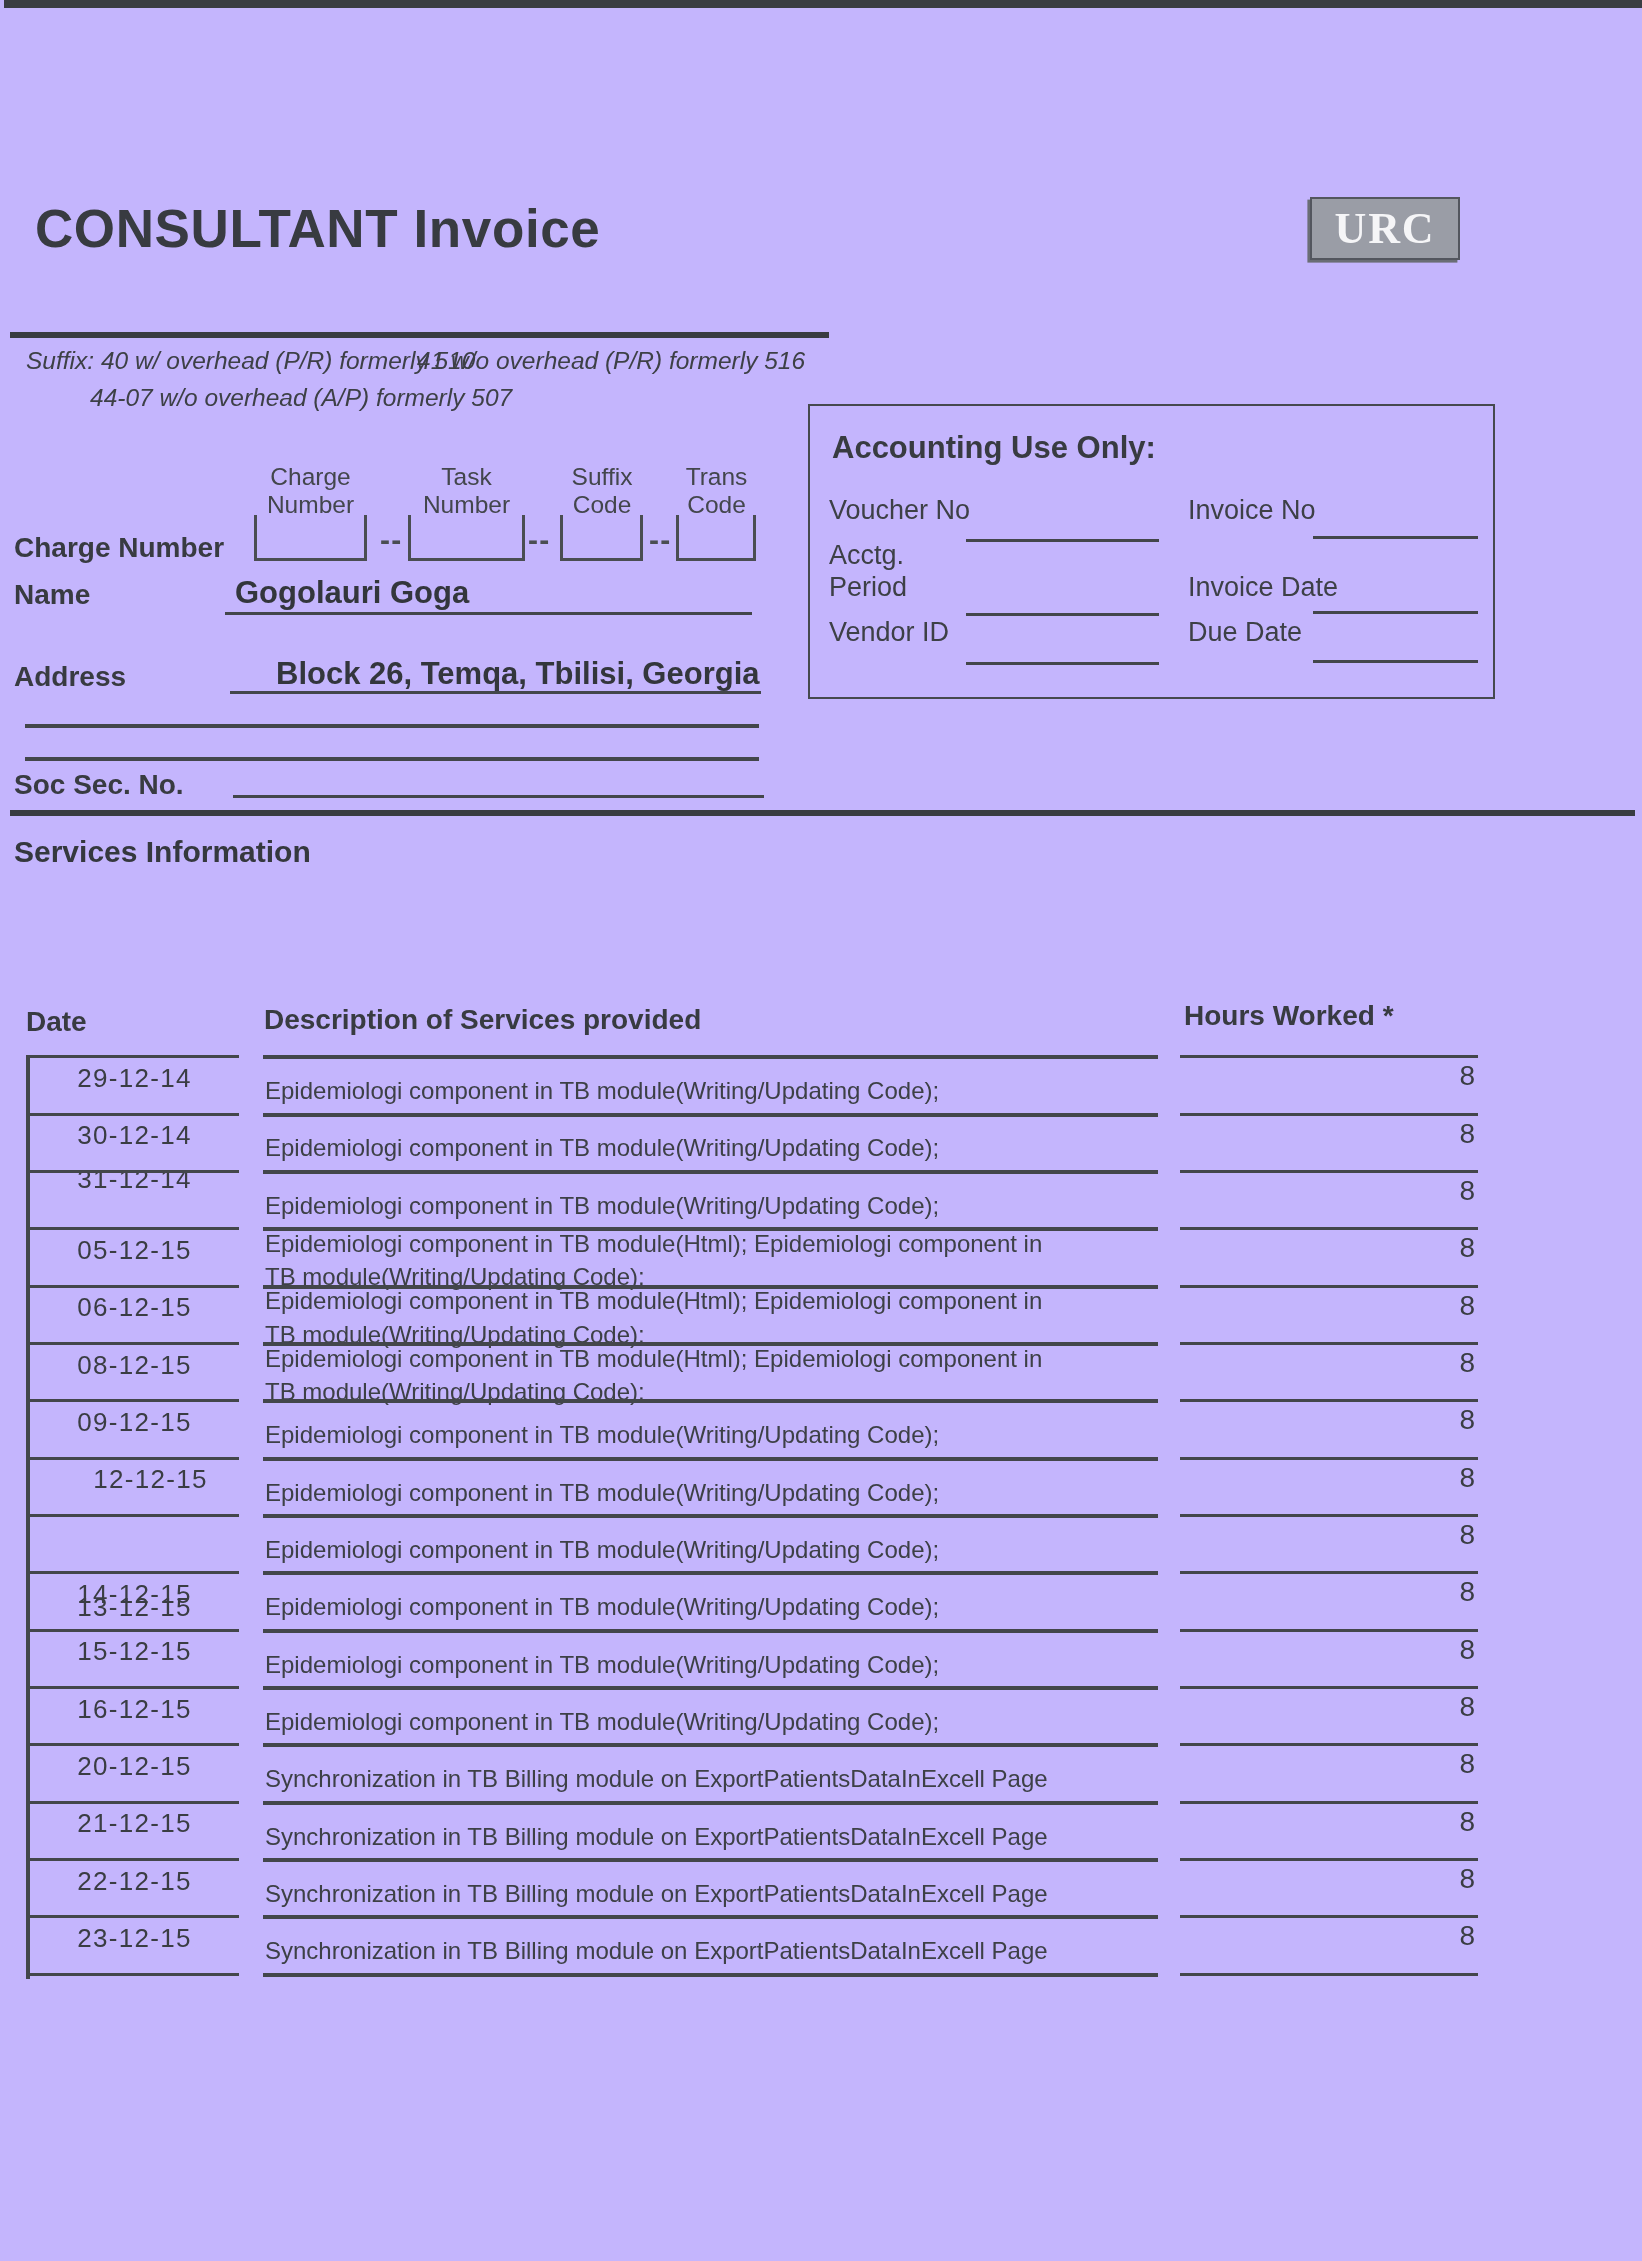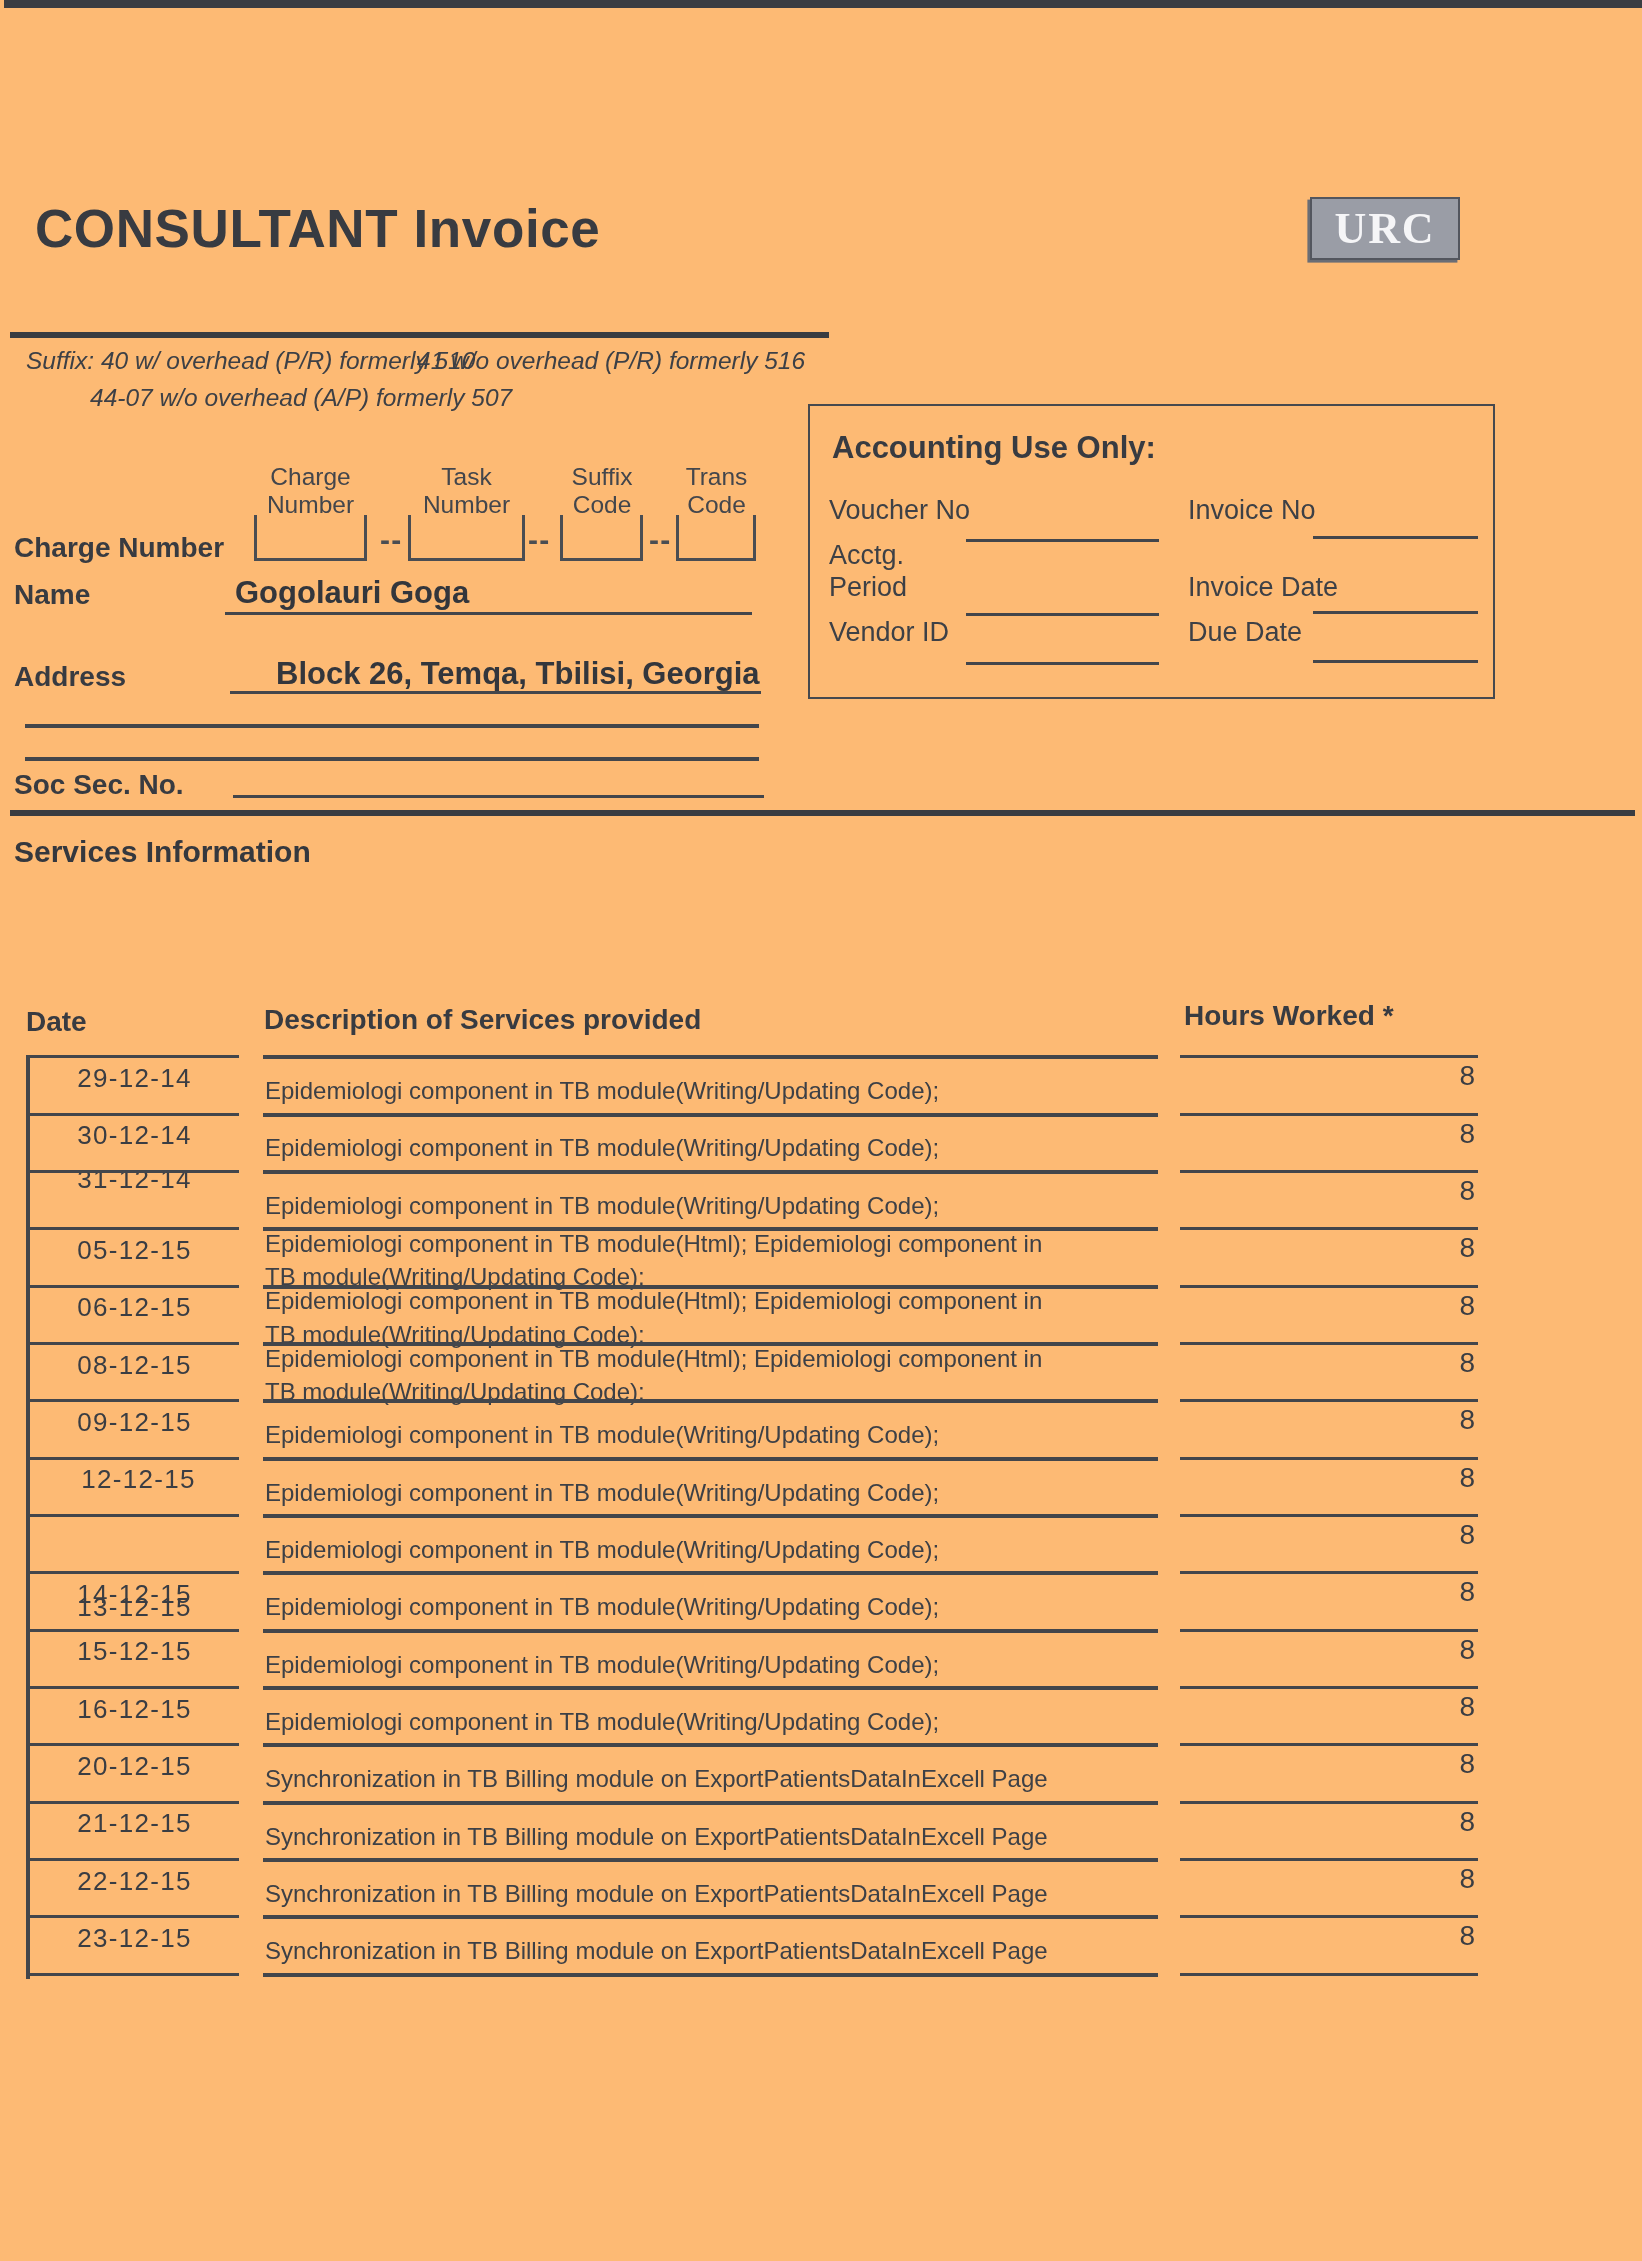--- a/index.html
+++ b/index.html
@@ -1,19 +1,19 @@
 <!DOCTYPE html>
 <html style="font-size:10.3px"><head>
 <meta charset="utf-8">
 <style>
   html,body{margin:0;padding:0;background:#e8e8e8;}
   .page{
     position:relative;
     width:1643px;height:2261px;
-    background:#fdba74;
+    background:#c4b5fd;
     font-family:"Liberation Sans", sans-serif;
     color:#383b41;
     overflow:hidden;
   }
   .abs{position:absolute;}
   .hline{position:absolute;background:#43464b;height:3.2px;}
   .vline{position:absolute;background:#43464b;width:3.2px;}
   .title{
     font-size:53px;font-weight:bold;letter-spacing:0.6px;color:#383b41;
     white-space:nowrap;
@@ -160,21 +160,21 @@
       <div class="row-desc" style="left:265px;top:1287px;">Epidemiologi component in TB module(Html); Epidemiologi component in</div>
       <div class="row-desc" style="left:265px;top:1321px;">TB module(Writing/Updating Code);</div>
       <div class="row-hours" style="left:1284px;top:1290px;width:191px;">8</div>
       <div class="row-date" style="left:29px;top:1350px;width:211px;">08-12-15</div>
       <div class="row-desc" style="left:265px;top:1345px;">Epidemiologi component in TB module(Html); Epidemiologi component in</div>
       <div class="row-desc" style="left:265px;top:1378px;">TB module(Writing/Updating Code);</div>
       <div class="row-hours" style="left:1284px;top:1347px;width:191px;">8</div>
       <div class="row-date" style="left:29px;top:1407px;width:211px;">09-12-15</div>
       <div class="row-desc" style="left:265px;top:1421px;">Epidemiologi component in TB module(Writing/Updating Code);</div>
       <div class="row-hours" style="left:1284px;top:1404px;width:191px;">8</div>
-      <div class="row-date" style="left:33px;top:1464px;width:211px;">12-12-15</div>
+      <div class="row-date" style="left:45px;top:1464px;width:211px;">12-12-15</div>
       <div class="row-desc" style="left:265px;top:1479px;">Epidemiologi component in TB module(Writing/Updating Code);</div>
       <div class="row-hours" style="left:1284px;top:1462px;width:191px;">8</div>
       <div class="row-date" style="left:29px;top:1572px;width:211px;margin-top:20px;">13-12-15</div>
       <div class="row-desc" style="left:265px;top:1536px;">Epidemiologi component in TB module(Writing/Updating Code);</div>
       <div class="row-hours" style="left:1284px;top:1519px;width:191px;">8</div>
       <div class="row-date" style="left:29px;top:1579px;width:211px;">14-12-15</div>
       <div class="row-desc" style="left:265px;top:1593px;">Epidemiologi component in TB module(Writing/Updating Code);</div>
       <div class="row-hours" style="left:1284px;top:1576px;width:191px;">8</div>
       <div class="row-date" style="left:29px;top:1636px;width:211px;">15-12-15</div>
       <div class="row-desc" style="left:265px;top:1651px;">Epidemiologi component in TB module(Writing/Updating Code);</div>

